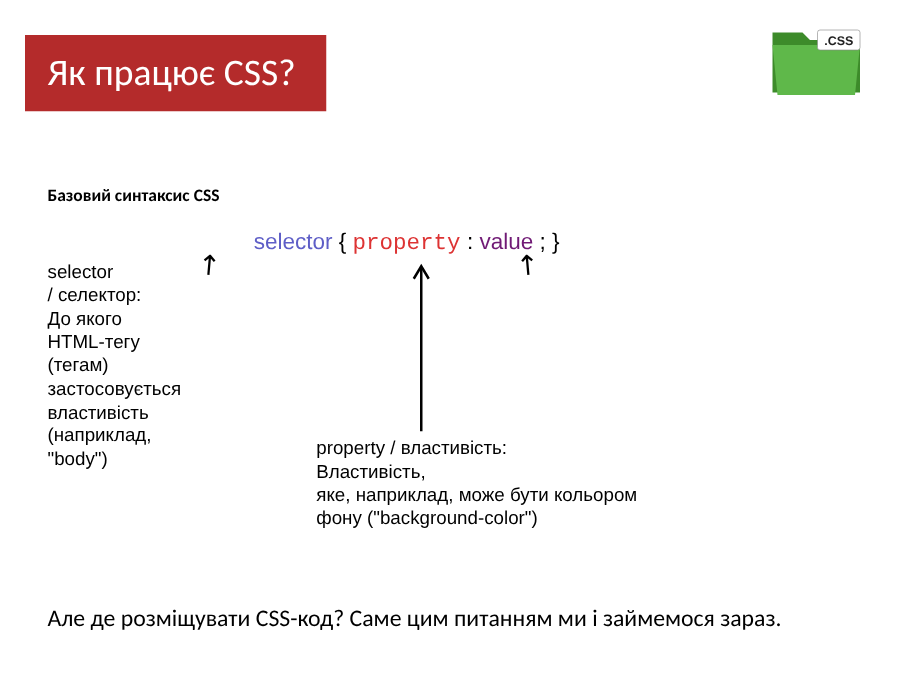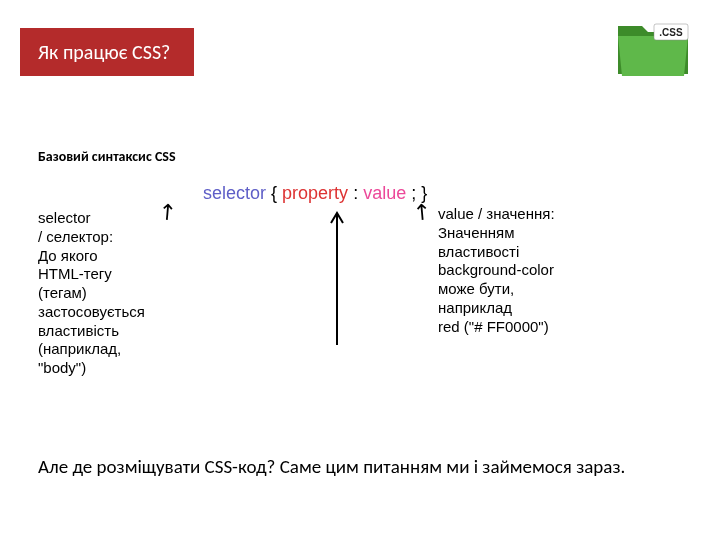--- a/index.html
+++ b/index.html
@@ -12,21 +12,21 @@
     position: relative;
     overflow: hidden;
   }
   .header-box {
     position: absolute;
     left: 20px;
     top: 28px;
     background: #b42b2b;
     color: #fff;
     padding: 12px 24px 12px 18px;
-    font-size: 20px;
+    font-size: 30px;
     font-weight: 400;
   }
   .logo-wrap {
     position: absolute;
     right: 28px;
     top: 18px;
     width: 78px;
     height: 62px;
   }
   .subtitle {
@@ -47,43 +47,43 @@
   }
   .syntax-line {
     position: absolute;
     left: 165px;
     top: 8px;
     font-size: 18px;
     white-space: nowrap;
   }
   .tok-selector { color: #5e5ec7; }
   .tok-brace { color: #000; }
-  .tok-prop { color: #d33; }
+  .tok-prop { color: #d33; font-family: Liberation Mono, monospace; }
   .tok-colon { color: #000; }
-  .tok-value { color: #ec4899; }
+  .tok-value { color: #701a75; }
   .tok-semi { color: #000; }
   .label {
     position: absolute;
     font-size: 15px;
     line-height: 1.25;
     color: #000;
     white-space: pre-line;
   }
   .label-left { left: 0; top: 34px; width: 125px; }
   .label-mid  { left: 215px; top: 175px; width: 360px; }
   .label-right{ left: 400px; top: 30px; width: 220px; }
   .arrow { position:absolute; font-size:22px; color:#000; }
   .arrow-left { left: 120px; top: 24px; transform: rotate(-40deg); }
   .arrow-mid  { left: 290px; top: 32px; font-size: 20px;}
   .arrow-mid svg { display:block; }
   .arrow-right { left: 375px; top: 24px; transform: rotate(40deg) scaleX(-1); }
   .footer-text {
     position: absolute;
     left: 38px;
-    top: 455px;
+    top: 484px;
     width: 620px;
     font-size: 19px;
     line-height: 1.3;
     color: #000;
   }
 </style>
 </head>
 <body>
 
 <div class="header-box">
@@ -128,23 +128,20 @@
 
   <div class="label label-left">selector
 / селектор:
 До якого
 HTML-тегу
 (тегам)
 застосовується
 властивість
 (наприклад,
 "body")</div>
-  <div class="label label-right">value / значення:
-Значенням
-властивості
-background-color
-може бути,
-наприклад
-red ("# FF0000")</div>
+  <div class="label label-mid">property / властивість:
+Властивість,
+яке, наприклад, може бути кольором
+фону ("background-color")</div>
 
 </div>
 
 <div class="footer-text">Але де розміщувати CSS-код? Саме цим питанням ми і займемося зараз.</div>
 
 </body></html>

